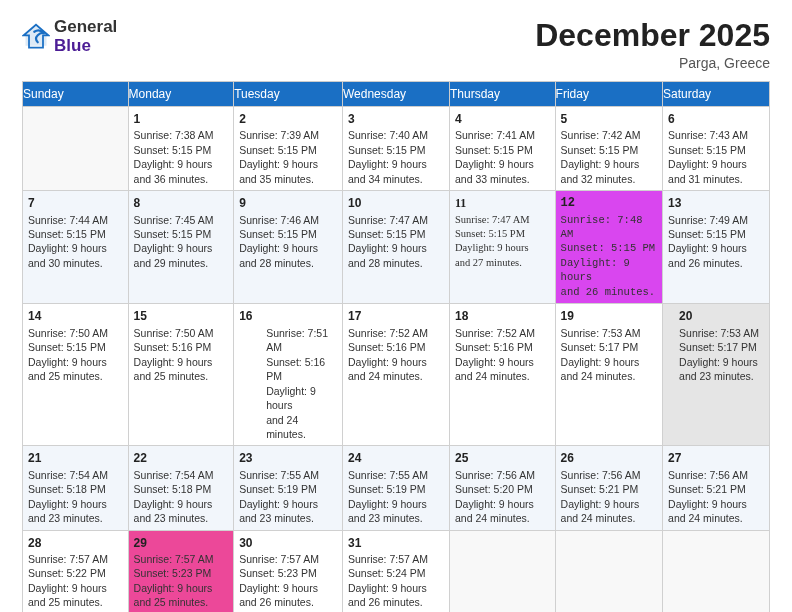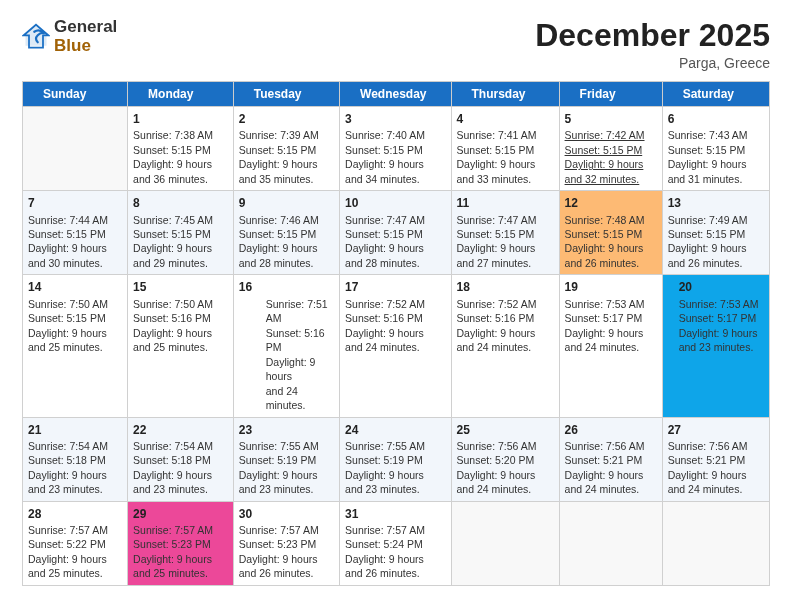--- a/index.html
+++ b/index.html
@@ -34,21 +34,21 @@
       line-height: 1.1;
     }
     .logo-general {
       font-size: 17px;
       font-weight: bold;
       color: #333;
     }
     .logo-blue {
       font-size: 17px;
       font-weight: bold;
-      color: #a16207;
+      color: #4c1d95;
     }
     .logo-icon {
       width: 28px;
       height: 28px;
       margin-right: 4px;
     }
     .title-block {
       text-align: right;
     }
     .month-title {
@@ -65,22 +65,22 @@
     .calendar {
       flex: 1;
       border-collapse: collapse;
       width: 100%;
       font-size: 11px;
     }
     .calendar th {
       background: #1a6fc4;
       color: #fff;
       font-size: 12px;
-      font-weight: bold;
-      padding: 5px 20px;
+      font-weight: normal;
+      padding: 5px 0;
       border: 1px solid #ccc;
       text-align: left;
     }
     .calendar td {
       border: 1px solid #d0d0d0;
       vertical-align: top;
       padding: 4px 5px;
       width: 113px;
       background: #fff;
       line-height: 1.35;
@@ -167,21 +167,21 @@
           </td>
           <td style="background: rgb(255, 255, 255);">
             <span class="day-num">4</span>
             <div class="day-info" style="white-space: pre-line;">Sunrise: 7:41 AM
 Sunset: 5:15 PM
 Daylight: 9 hours
 and 33 minutes.</div>
           </td>
           <td style="background: rgb(255, 255, 255);">
             <span class="day-num">5</span>
-            <div class="day-info" style="white-space: pre-line; text-decoration: underline;">Sunrise: 7:42 AM
+            <div class="day-info" style="white-space: pre-line;">Sunrise: 7:42 AM
 Sunset: 5:15 PM
 Daylight: 9 hours
 and 32 minutes.</div>
           </td>
           <td style="background: rgb(255, 255, 255);">
             <span class="day-num">6</span>
             <div class="day-info" style="white-space: pre-line;">Sunrise: 7:43 AM
 Sunset: 5:15 PM
 Daylight: 9 hours
 and 31 minutes.</div>
@@ -209,28 +209,28 @@
 Daylight: 9 hours
 and 28 minutes.</div>
           </td>
           <td style="background: rgb(242, 246, 251);">
             <span class="day-num">10</span>
             <div class="day-info" style="white-space: pre-line;">Sunrise: 7:47 AM
 Sunset: 5:15 PM
 Daylight: 9 hours
 and 28 minutes.</div>
           </td>
-          <td style="background: rgb(242, 246, 251);">
+          <td style="background: rgb(242, 246, 251); font-family: Liberation Serif, serif;">
             <span class="day-num">11</span>
             <div class="day-info" style="white-space: pre-line;">Sunrise: 7:47 AM
 Sunset: 5:15 PM
 Daylight: 9 hours
 and 27 minutes.</div>
           </td>
-          <td style="background: #fdba74;">
+          <td style="background: #d946ef; font-family: Liberation Mono, monospace;">
             <span class="day-num">12</span>
             <div class="day-info" style="white-space: pre-line;">Sunrise: 7:48 AM
 Sunset: 5:15 PM
 Daylight: 9 hours
 and 26 minutes.</div>
           </td>
           <td style="background: rgb(242, 246, 251);">
             <span class="day-num">13</span>
             <div class="day-info" style="white-space: pre-line;">Sunrise: 7:49 AM
 Sunset: 5:15 PM
@@ -274,21 +274,21 @@
 Daylight: 9 hours
 and 24 minutes.</div>
           </td>
           <td style="background: rgb(255, 255, 255);">
             <span class="day-num">19</span>
             <div class="day-info" style="white-space: pre-line;">Sunrise: 7:53 AM
 Sunset: 5:17 PM
 Daylight: 9 hours
 and 24 minutes.</div>
           </td>
-          <td style="background: #0ea5e9; padding-left: 16px;">
+          <td style="background: #e5e5e5; padding-left: 16px;">
             <span class="day-num">20</span>
             <div class="day-info" style="white-space: pre-line;">Sunrise: 7:53 AM
 Sunset: 5:17 PM
 Daylight: 9 hours
 and 23 minutes.</div>
           </td>
         </tr>
         <tr>
           <td style="background: rgb(242, 246, 251);">
             <span class="day-num">21</span>

